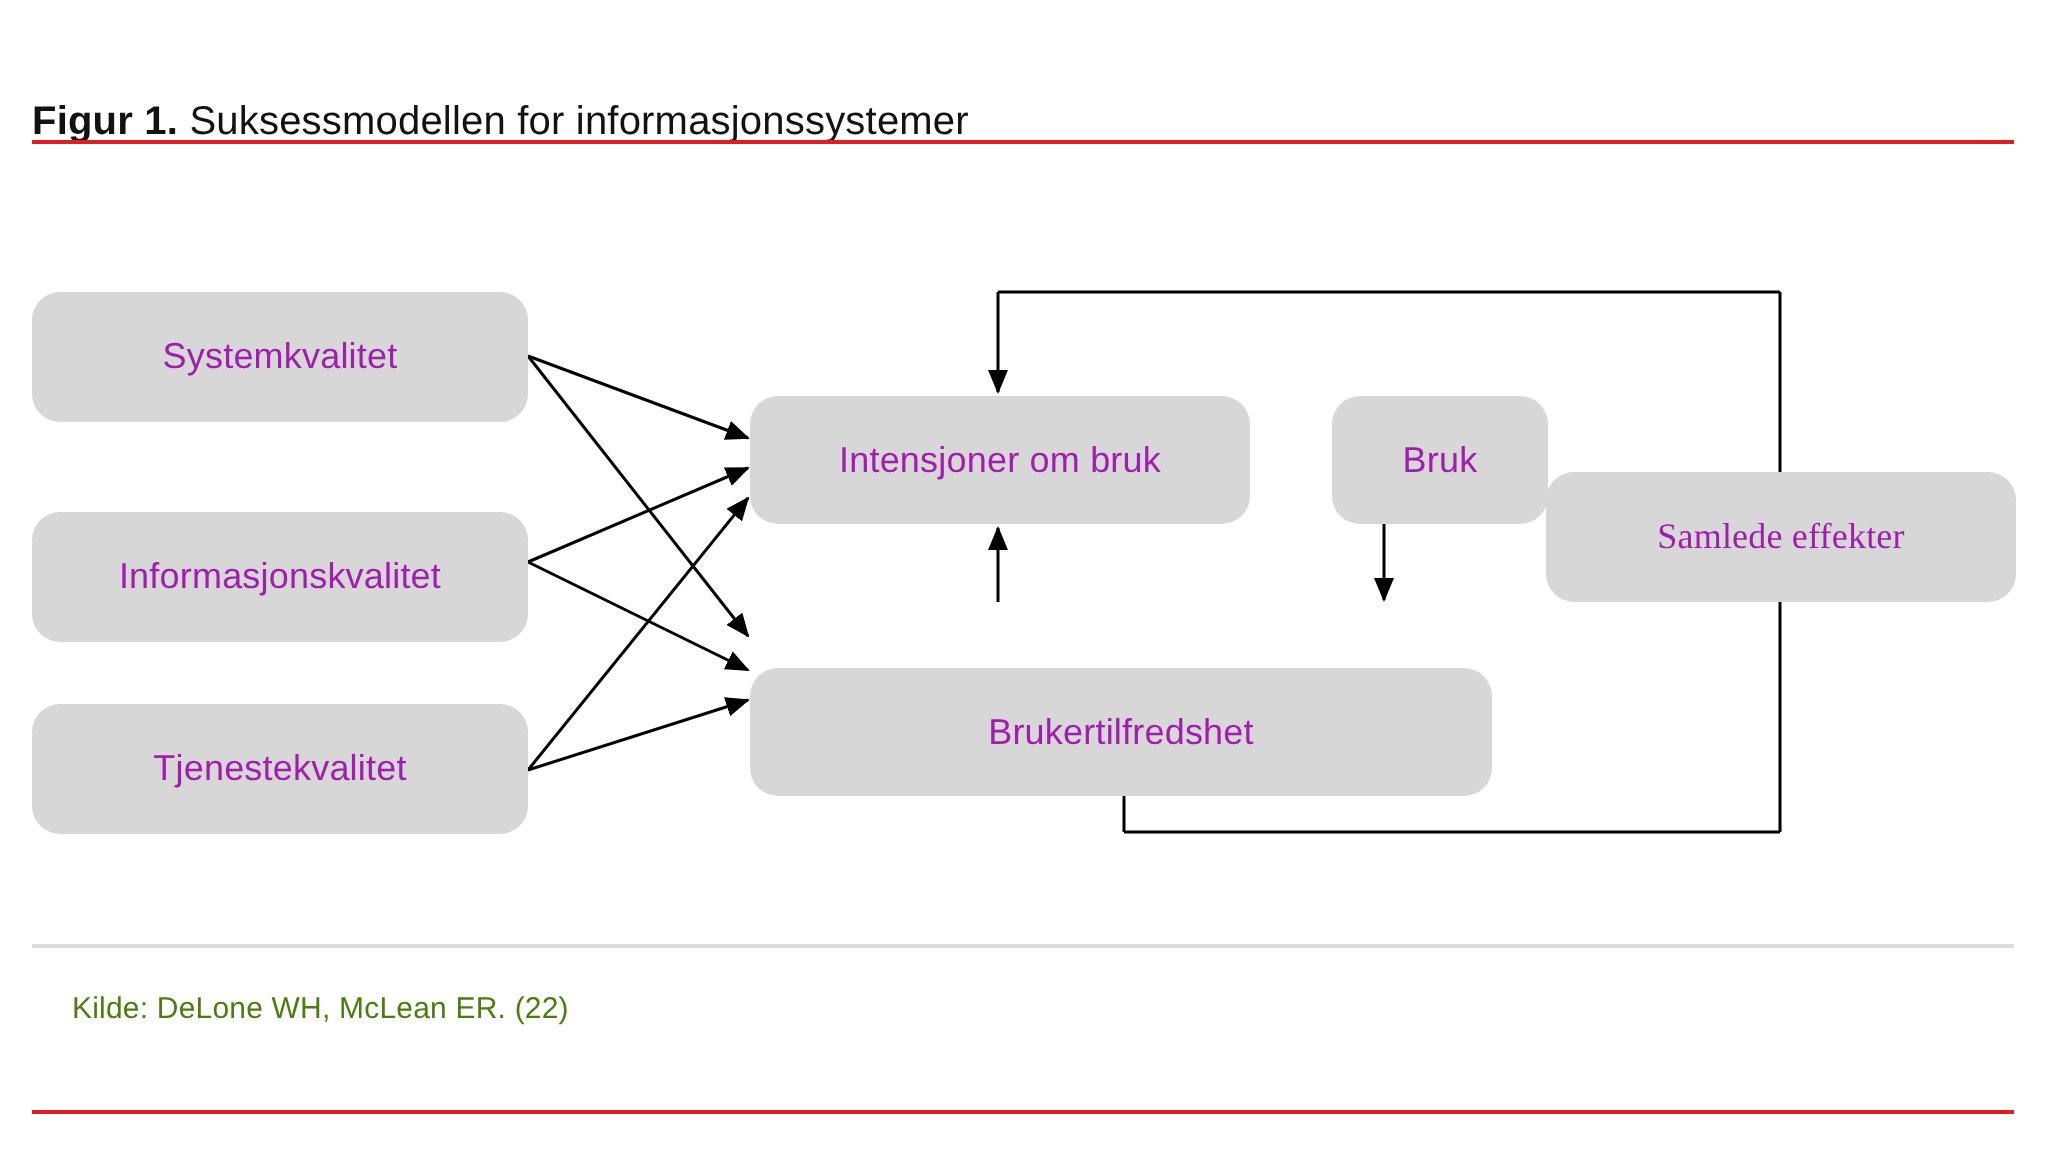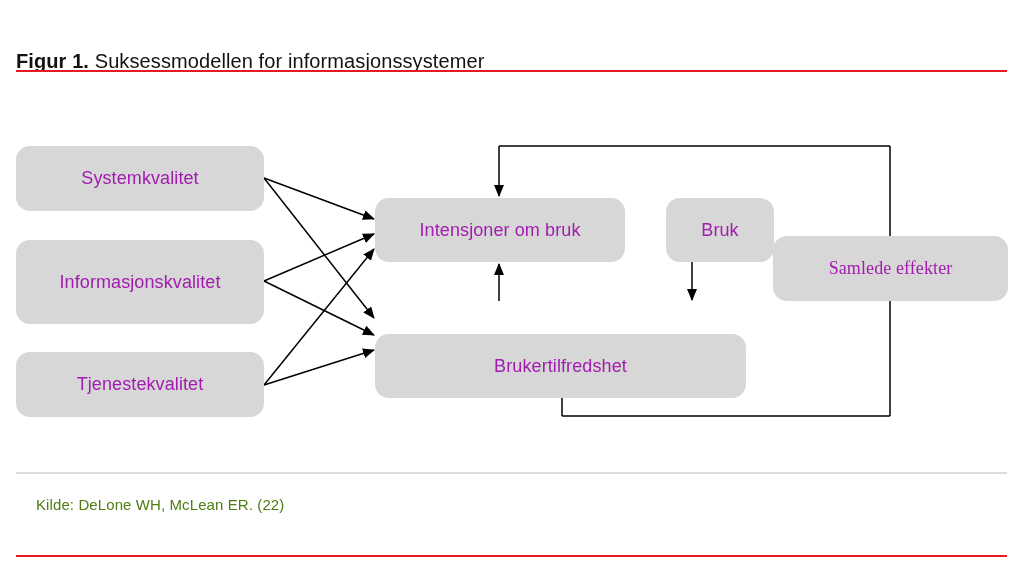--- a/index.html
+++ b/index.html
@@ -71,21 +71,21 @@
     align-items: center;
     justify-content: center;
     font-size: 18px;
     color: #a21caf;
     letter-spacing: 0.1px;
     z-index: 2;
     white-space: nowrap;
   }
 
   .node-systemkvalitet      { left: 16px;  top: 146px; width: 248px; height: 65px; }
-  .node-informasjonskvalitet{ left: 16px;  top: 240px; width: 248px; height: 84px; }
+  .node-informasjonskvalitet{ left: 16px;  top: 256px; width: 248px; height: 65px; }
   .node-tjenestekvalitet    { left: 16px;  top: 352px; width: 248px; height: 65px; text-align: center; }
   .node-intensjoner         { left: 375px; top: 198px; width: 250px; height: 64px; }
   .node-bruk                { left: 638px; top: 198px; width: 108px; height: 64px; margin-left: 28px; }
   .node-brukertilfredshet   { left: 375px; top: 302px; width: 371px; height: 64px; margin-top: 32px; }
   .node-samlede-effekter    { left: 773px; top: 236px; width: 235px; height: 65px; font-family: Liberation Serif, serif; }
 </style>
 </head>
 <body>
 
 <div class="page">

